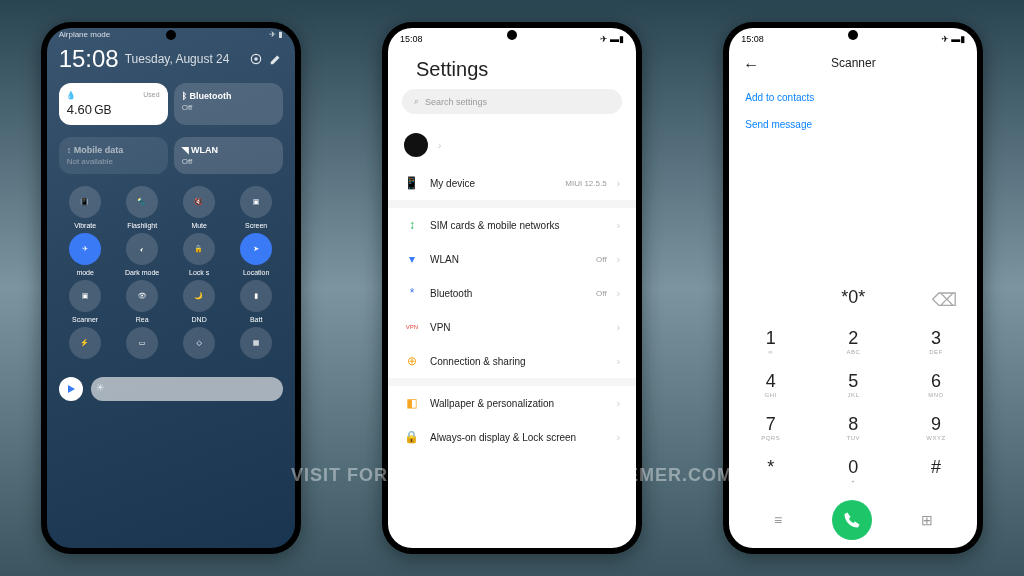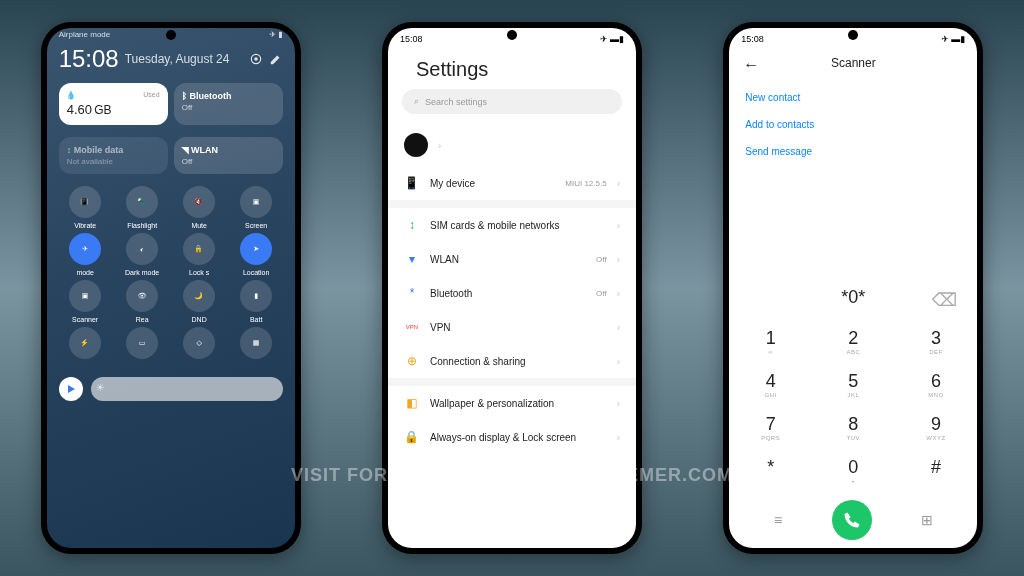--- a/index.html
+++ b/index.html
@@ -245,21 +245,20 @@
 <div class="screen s3">
 <div class="sb2">
         <span>15:08</span>
         <span>✈ ▬▮</span>
       </div>
 <div class="hdr3">
  <span class="back">←</span>
  <span class="ht">Scanner</span>
 </div>
 <div class="links" id="dialer-links">
-        <div class="lnk">New contact</div>
         <div class="lnk">Add to contacts</div>
         <div class="lnk">Send message</div>
       </div>
 <div class="dial">
  <div class="inp">
   <span>*0*</span>
   <span class="del">⌫</span>
  </div>
  <div class="keys" id="keypad">
           <div class="key">

